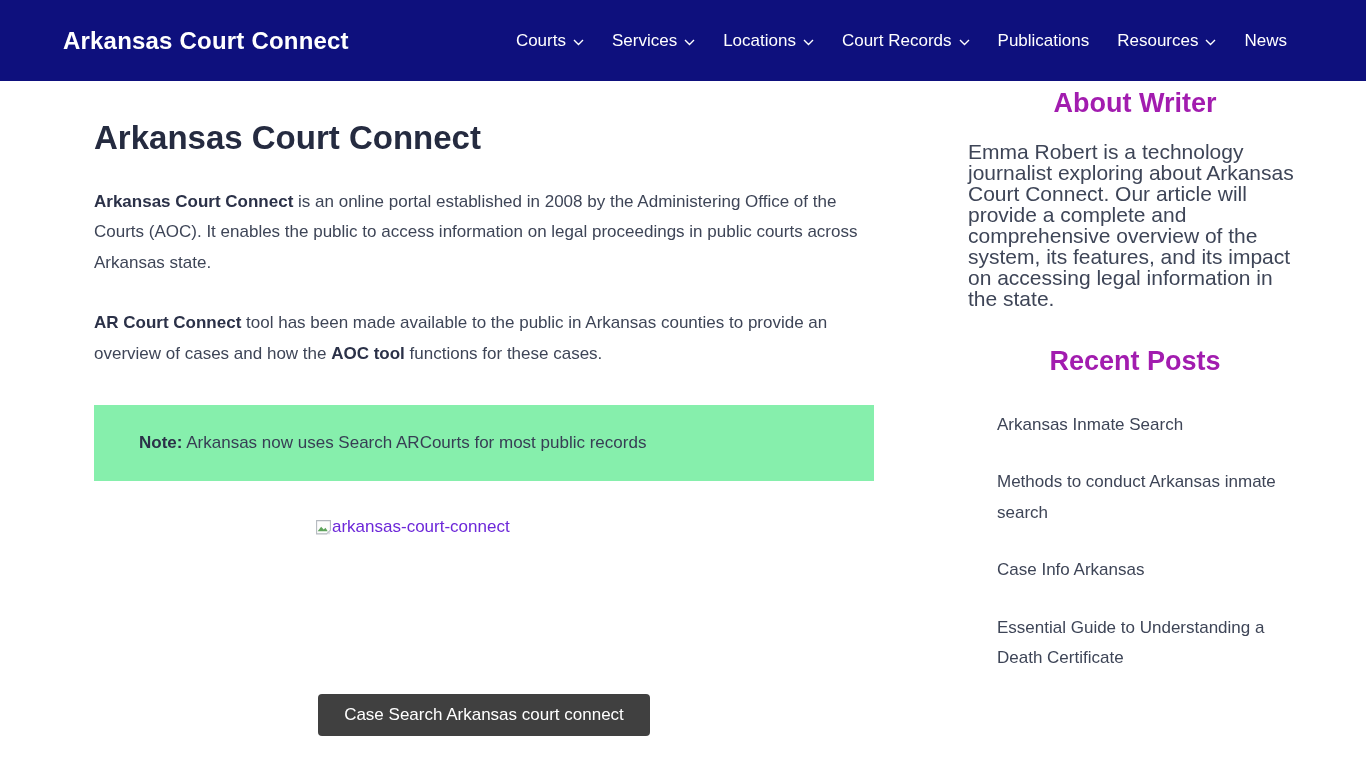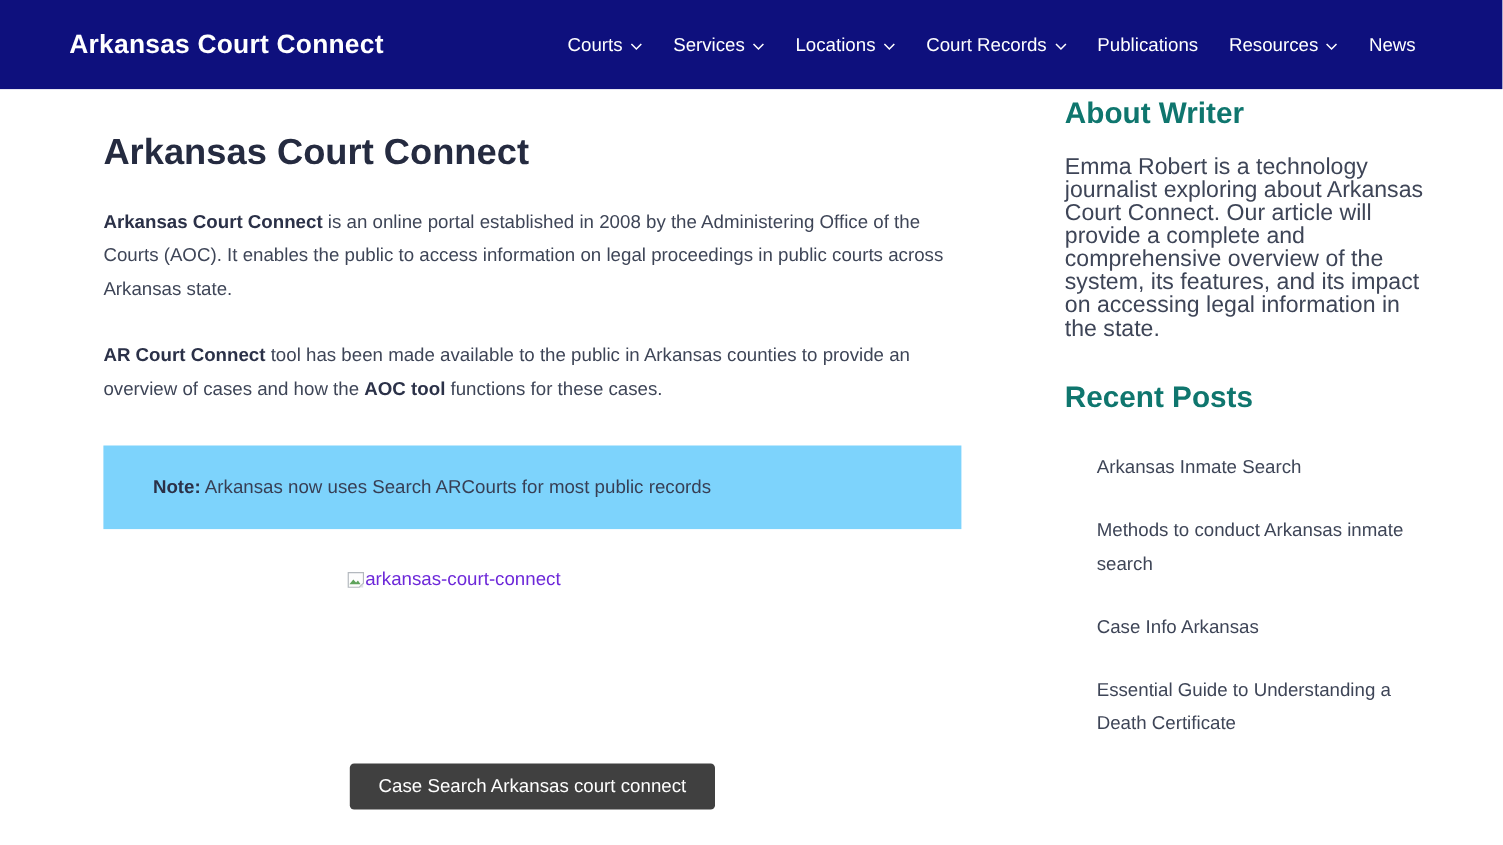--- a/index.html
+++ b/index.html
@@ -63,21 +63,21 @@
   }
   p.body-para {
     font-size: 17px;
     line-height: 30.5px;
     margin: 30px 0 0 0;
   }
   p.body-para strong { color: #2b3148; }
 
   .note-box {
     margin-top: 36px;
-    background: #7dd3fc;
+    background: #86efac;
     padding: 23px 20px 23px 45px;
     font-size: 17px;
     line-height: 30px;
     color: #373e54;
   }
   .note-box strong { color: #2b3148; }
 
   .img-box {
     width: 338px;
     height: 176px;
@@ -104,22 +104,23 @@
     border-radius: 4px;
     padding: 11px 26px;
     cursor: pointer;
   }
 
   
   .sidebar h2 {
     font-size: 27px;
     line-height: 1.2;
     font-weight: 700;
-    color: #0f766e;
+    color: #a21caf;
     margin: 0;
+    text-align: center;
   }
   .sidebar .about-heading { margin-top: 6px; }
   .sidebar .about-text {
     font-size: 21px;
     line-height: 21px;
     margin: 22px 0 0 0;
   }
   .sidebar .recent-heading { margin-top: 36px; }
   .recent-list {
     list-style: none;

